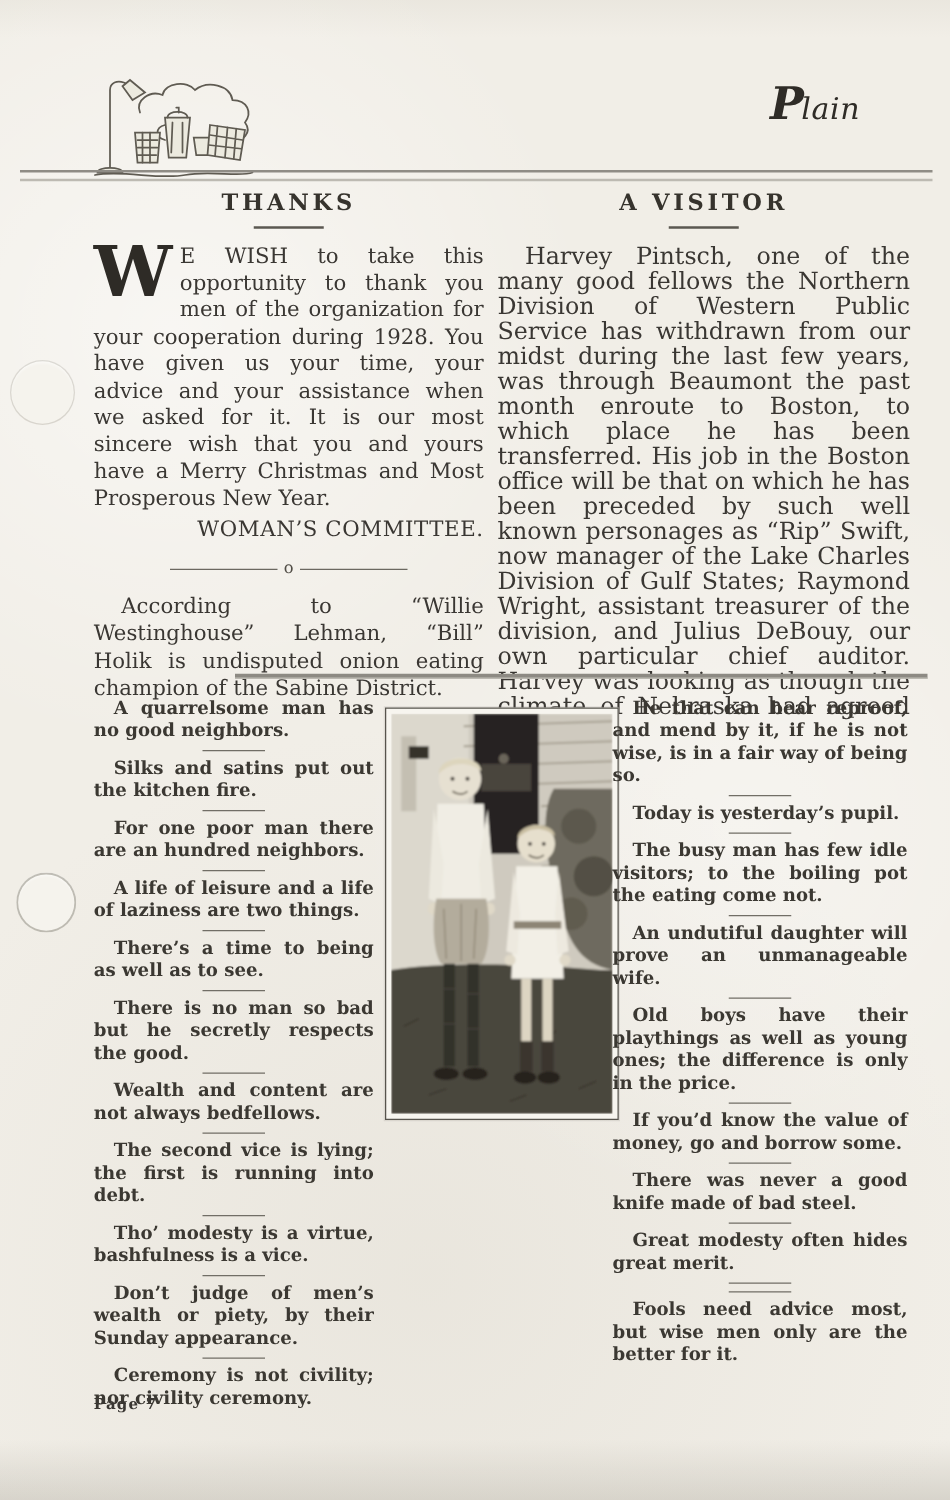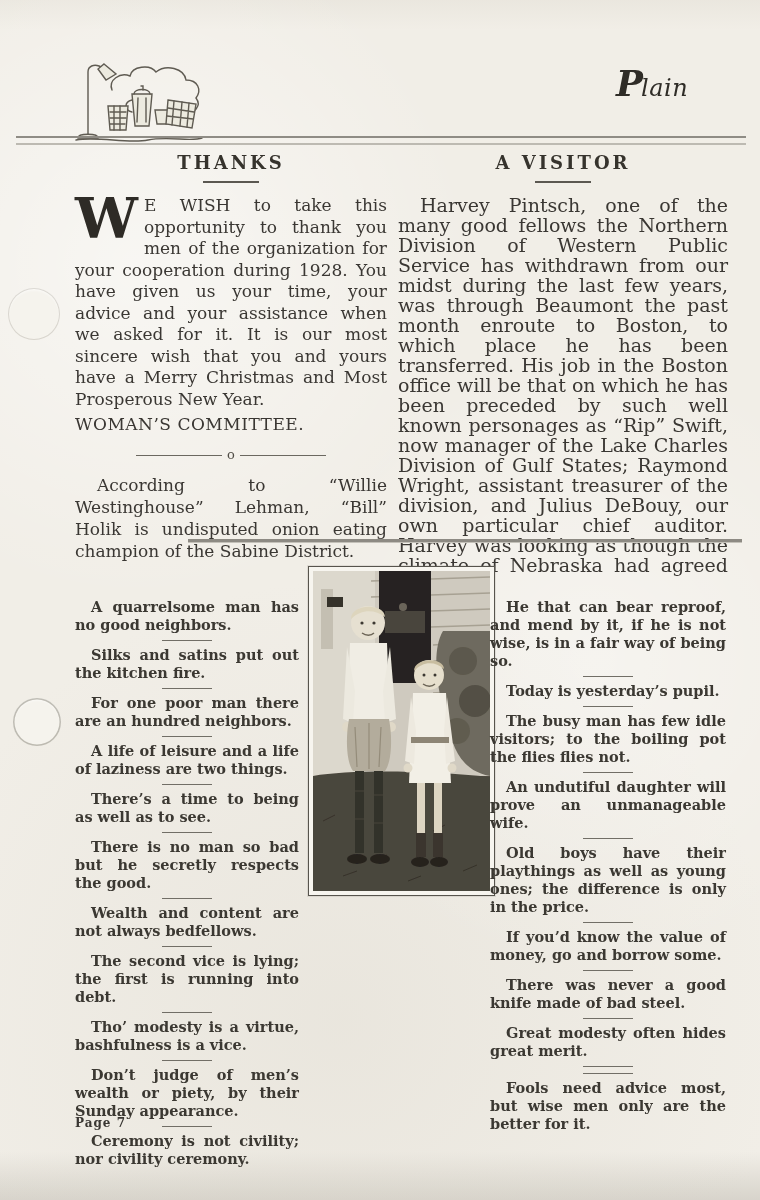--- a/index.html
+++ b/index.html
@@ -35,33 +35,33 @@
   .col-thanks{position:absolute;left:75px;top:152px;width:312px;}
   .col-visitor{position:absolute;left:398px;top:152px;width:330px;}
   h2.sec-title{margin:0;text-align:center;font-size:18px;font-weight:bold;
     letter-spacing:3px;color:#36332d;}
   .title-rule{width:56px;border-top:2px solid #5b5851;margin:8px auto 12px;}
 
   .body{margin:0;text-align:justify;font-size:17px;line-height:21.5px;color:#3a3733;}
   .body.visitor{font-size:19px;line-height:20px;text-indent:22px;}
   .dropcap{float:left;font-size:56px;line-height:42px;font-weight:bold;
     padding:2px 6px 0 0;color:#2e2b26;}
-  .signature{margin:4px 0 0;font-size:17px;letter-spacing:0.5px;color:#3a3733;}
+  .signature{margin:4px 0 0;text-align:right;font-size:17px;letter-spacing:0.5px;color:#3a3733;}
 
   .o-divider{display:flex;align-items:center;justify-content:center;width:190px;
     margin:16px auto 14px;color:#504d46;}
   .o-divider .dash{flex:1;border-top:1.5px solid #6b6860;}
   .o-divider .oglyph{font-size:13px;line-height:10px;margin:0 5px;}
 
   .note{margin:0;text-align:justify;font-size:17px;line-height:22px;text-indent:22px;}
 
   .section-divider{position:absolute;left:188px;top:539px;width:554px;height:3px;
     background:#8d8a83;border-bottom:1px solid #c4c1b9;}
 
-  .aph-col{position:absolute;top:558px;margin-top:40px;}
+  .aph-col{position:absolute;top:558px;}
   .aph-col.left{left:75px;width:224px;}
   .aph-col.right{left:490px;width:236px;}
   .aph{margin:0;text-align:justify;font-weight:bold;font-size:14.5px;line-height:18px;
     text-indent:16px;color:#3b3832;}
   .sep{width:50px;border-top:1.5px solid #716e66;margin:6px auto 5px;}
 
   .photo-frame{position:absolute;left:308px;top:566px;width:177px;height:320px;
     border:1px solid #57544d;padding:4px;background:#f7f5ef;
     box-shadow:0 0 0 1px rgba(120,116,106,0.15);}
   .photo-frame svg{display:block;}
@@ -247,21 +247,21 @@
       </g>
     </svg>
   </div>
 
 
   <div class="aph-col right">
     <p class="aph">He that can bear reproof, and mend by it, if he is not wise, is in a fair way of being so.</p>
     <div class="sep"></div>
     <p class="aph">Today is yesterday’s pupil.</p>
     <div class="sep"></div>
-    <p class="aph">The busy man has few idle visitors; to the boiling pot the flies flies not.</p>
+    <p class="aph">The busy man has few idle visitors; to the boiling pot the eating come not.</p>
     <div class="sep"></div>
     <p class="aph">An undutiful daughter will prove an unmanageable wife.</p>
     <div class="sep"></div>
     <p class="aph">Old boys have their playthings as well as young ones; the difference is only in the price.</p>
     <div class="sep"></div>
     <p class="aph">If you’d know the value of money, go and borrow some.</p>
     <div class="sep"></div>
     <p class="aph">There was never a good knife made of bad steel.</p>
     <div class="sep"></div>
     <p class="aph">Great modesty often hides great merit.</p>

